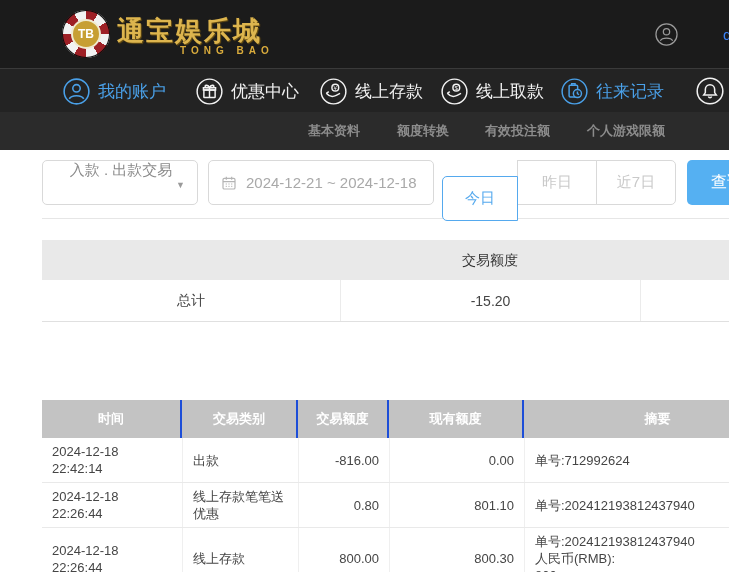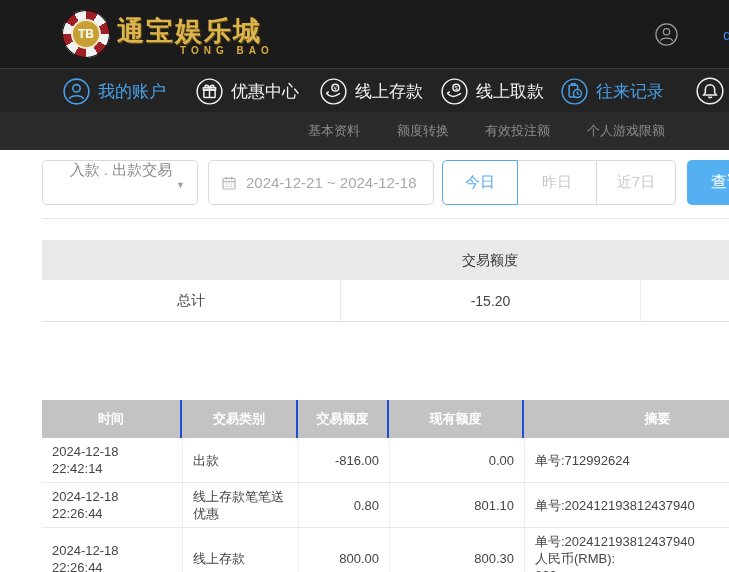--- a/index.html
+++ b/index.html
@@ -26,34 +26,34 @@
           border-top:1px solid #3a3a3a; }
   .nav-item { position:absolute; top:0; height:44px; display:flex; align-items:center; gap:8px;
           cursor:pointer; white-space:nowrap; }
   .nav-label { font-size:17px; color:#f2f2f2; }
   .nav-item.active .nav-label { color:#4aa0e8; }
   .bell-wrap { position:absolute; top:8px; left:696px; cursor:pointer; }
 
   
   .sub-nav { position:absolute; left:0; top:112px; width:729px; height:38px; background:#2b2b2b; }
   .subnav-item { position:absolute; top:0; height:38px; line-height:38px; font-size:13px;
-          color:#8c8c8c; cursor:pointer; white-space:nowrap; }
+          color:#8c8c8c; cursor:pointer; white-space:nowrap;font-weight:bold; }
 
   
   .select-box { position:absolute; left:42px; top:160px; width:156px; height:45px;
           border:1px solid #d9d9d9; border-radius:5px; display:flex; align-items:center;
           padding:0 12px 0 14px; color:#8a8a8a; font-size:15px; cursor:pointer; background:#fff;flex-direction:column; }
   .select-box .caret { margin-left:auto; font-size:9px; color:#9a9a9a; }
   .date-box { position:absolute; left:208px; top:160px; width:226px; height:45px;
           border:1px solid #d9d9d9; border-radius:5px; display:flex; align-items:center; gap:9px;
           padding:0 12px; color:#a9a9a9; font-size:15px; cursor:pointer; background:#fff; white-space:nowrap; }
   .btn-group { position:absolute; left:442px; top:160px; height:45px; display:flex; }
   .qbtn { height:45px; border:1px solid #d9d9d9; background:#fff; color:#c9c9c9; font-size:15px;
           display:flex; align-items:center; justify-content:center; cursor:pointer; }
-  .qbtn.b1 { width:76px; border-radius:5px 0 0 5px; }
+  .qbtn.b1 { width:76px; border-radius:5px 0 0 5px;margin-top:16px; }
   .qbtn.b2 { width:80px; margin-left:-1px; }
   .qbtn.b3 { width:80px; margin-left:-1px; border-radius:0 5px 5px 0; }
   .qbtn.active { border:1px solid #55a9ee; color:#55a9ee; z-index:2; }
   .search-btn { position:absolute; left:687px; top:160px; width:80px; height:45px;
           background:#55b0f2; border:none; border-radius:5px; color:#fff; font-size:16px;
           display:flex; align-items:center; justify-content:center; cursor:pointer; }
 
   .hr-divider { position:absolute; left:42px; top:218px; width:687px; height:1px; background:#e6e6e6; }
 
   

